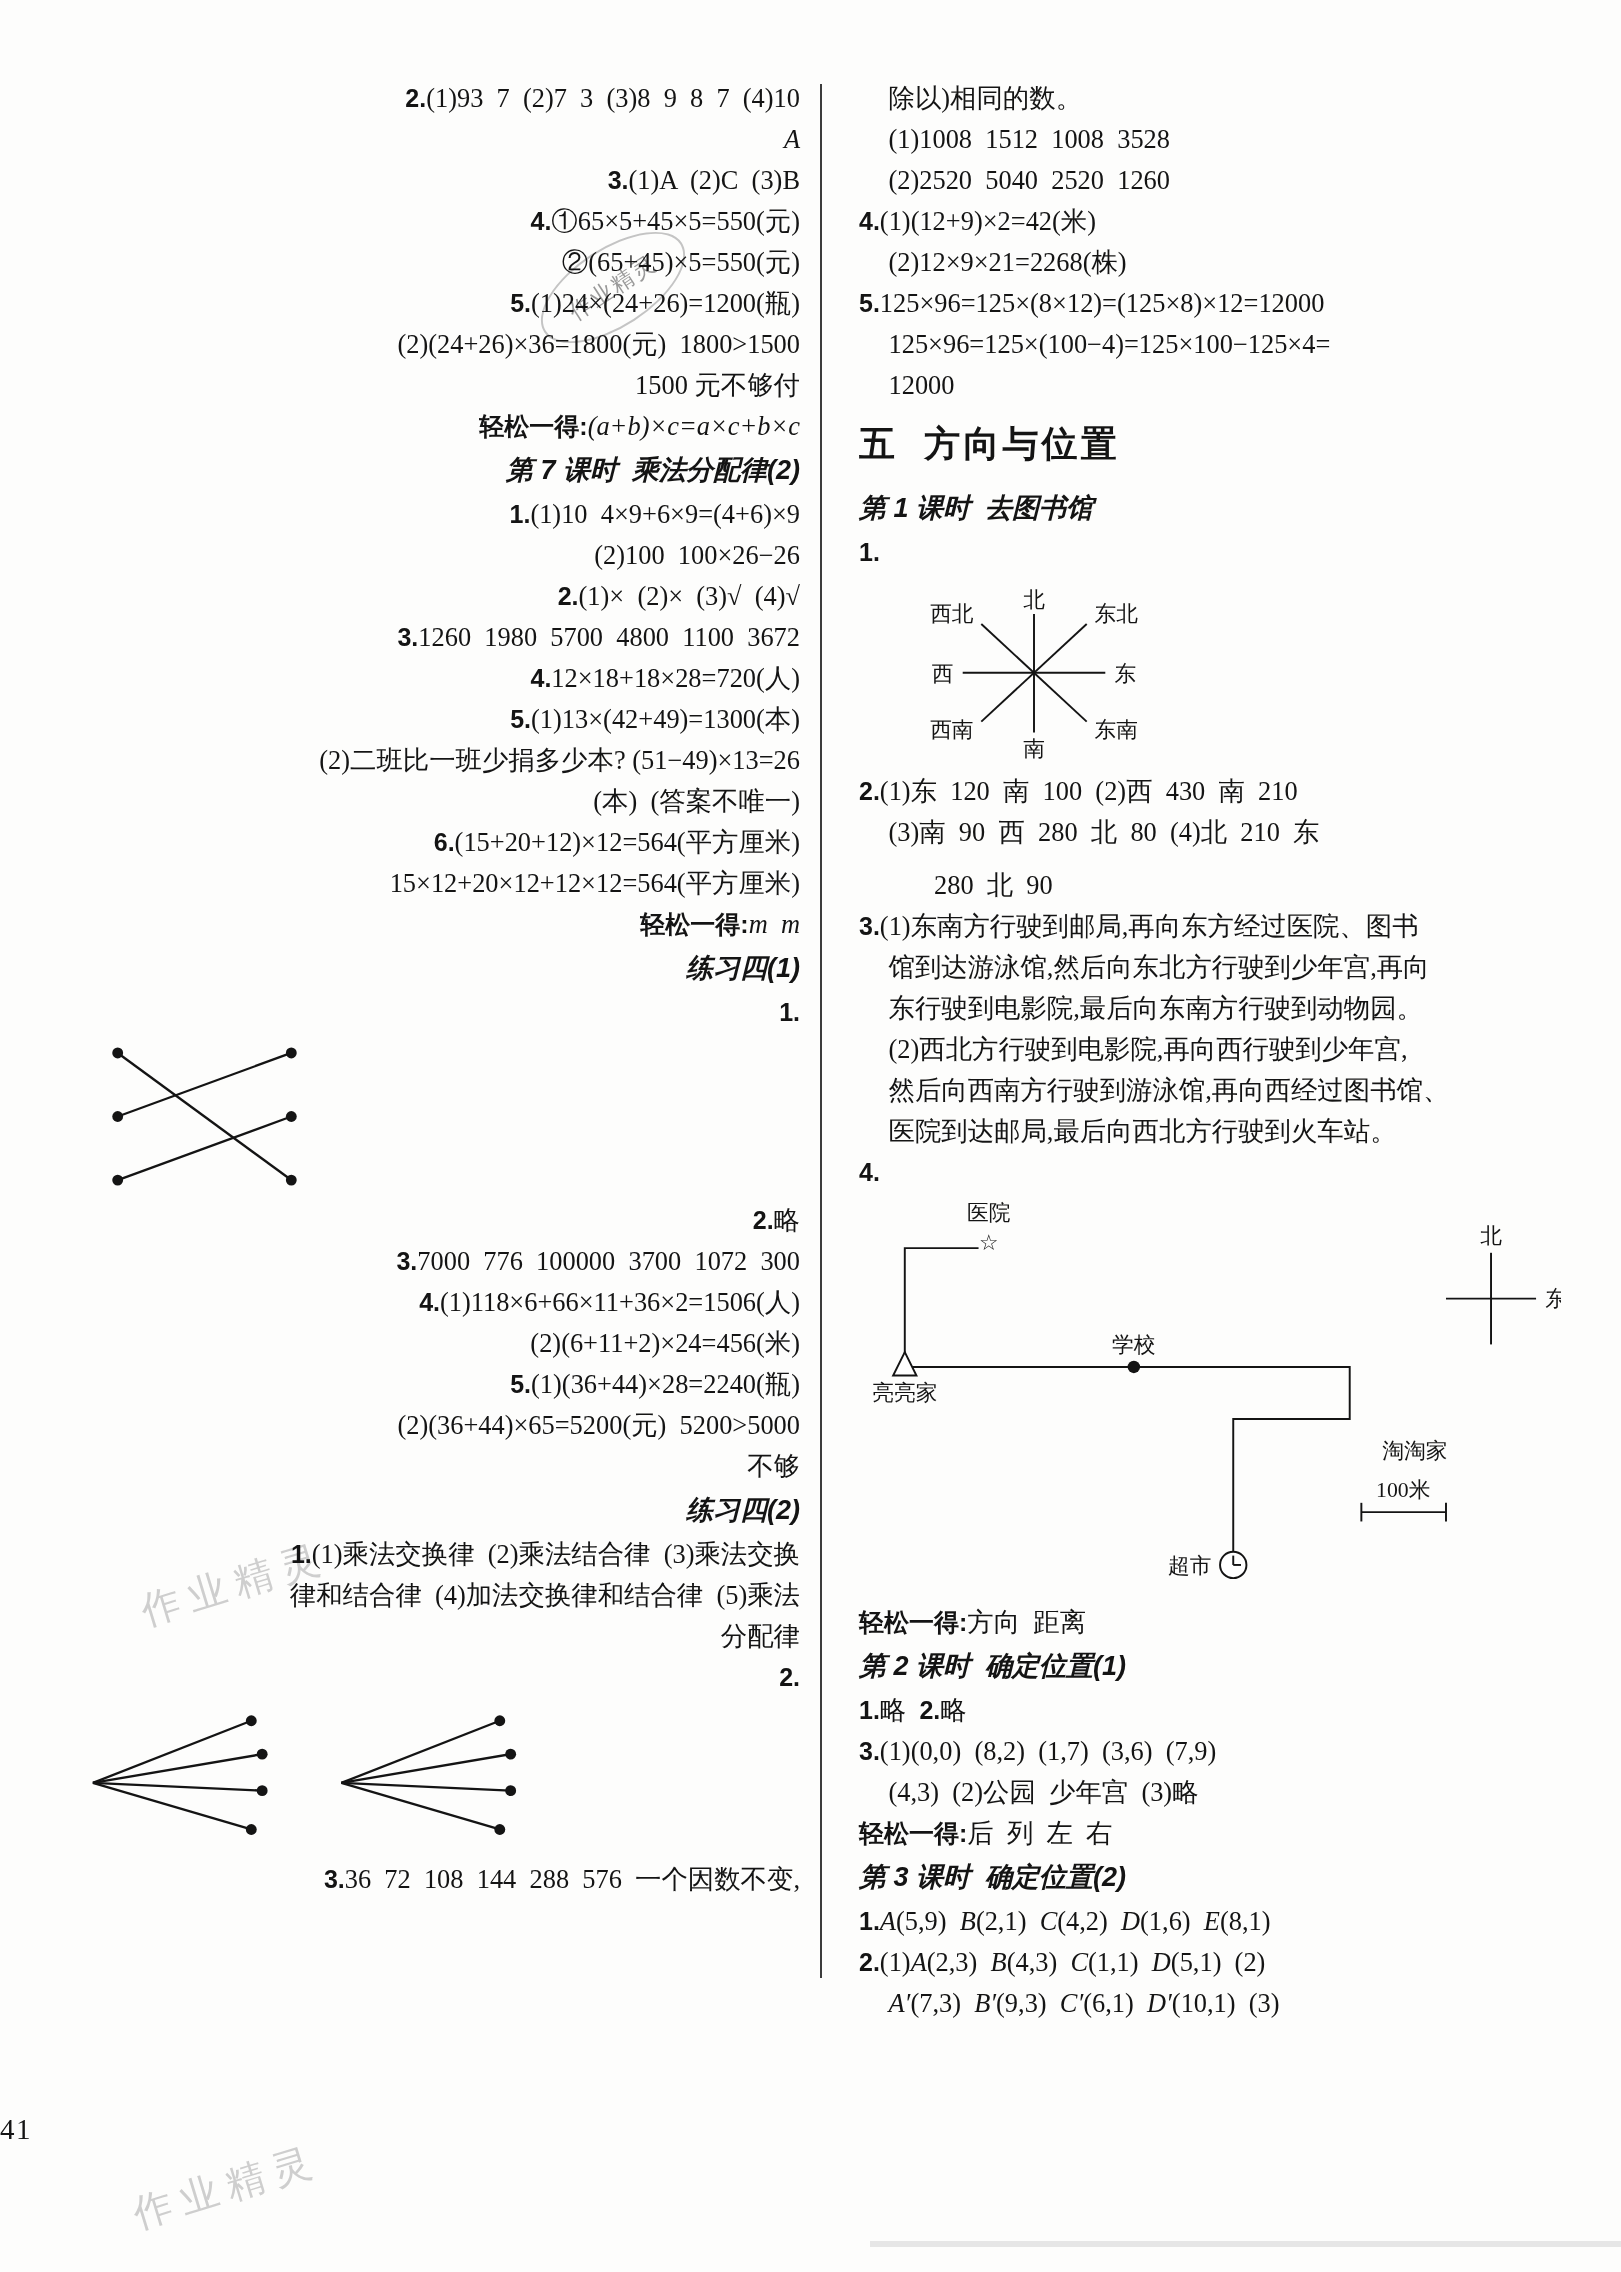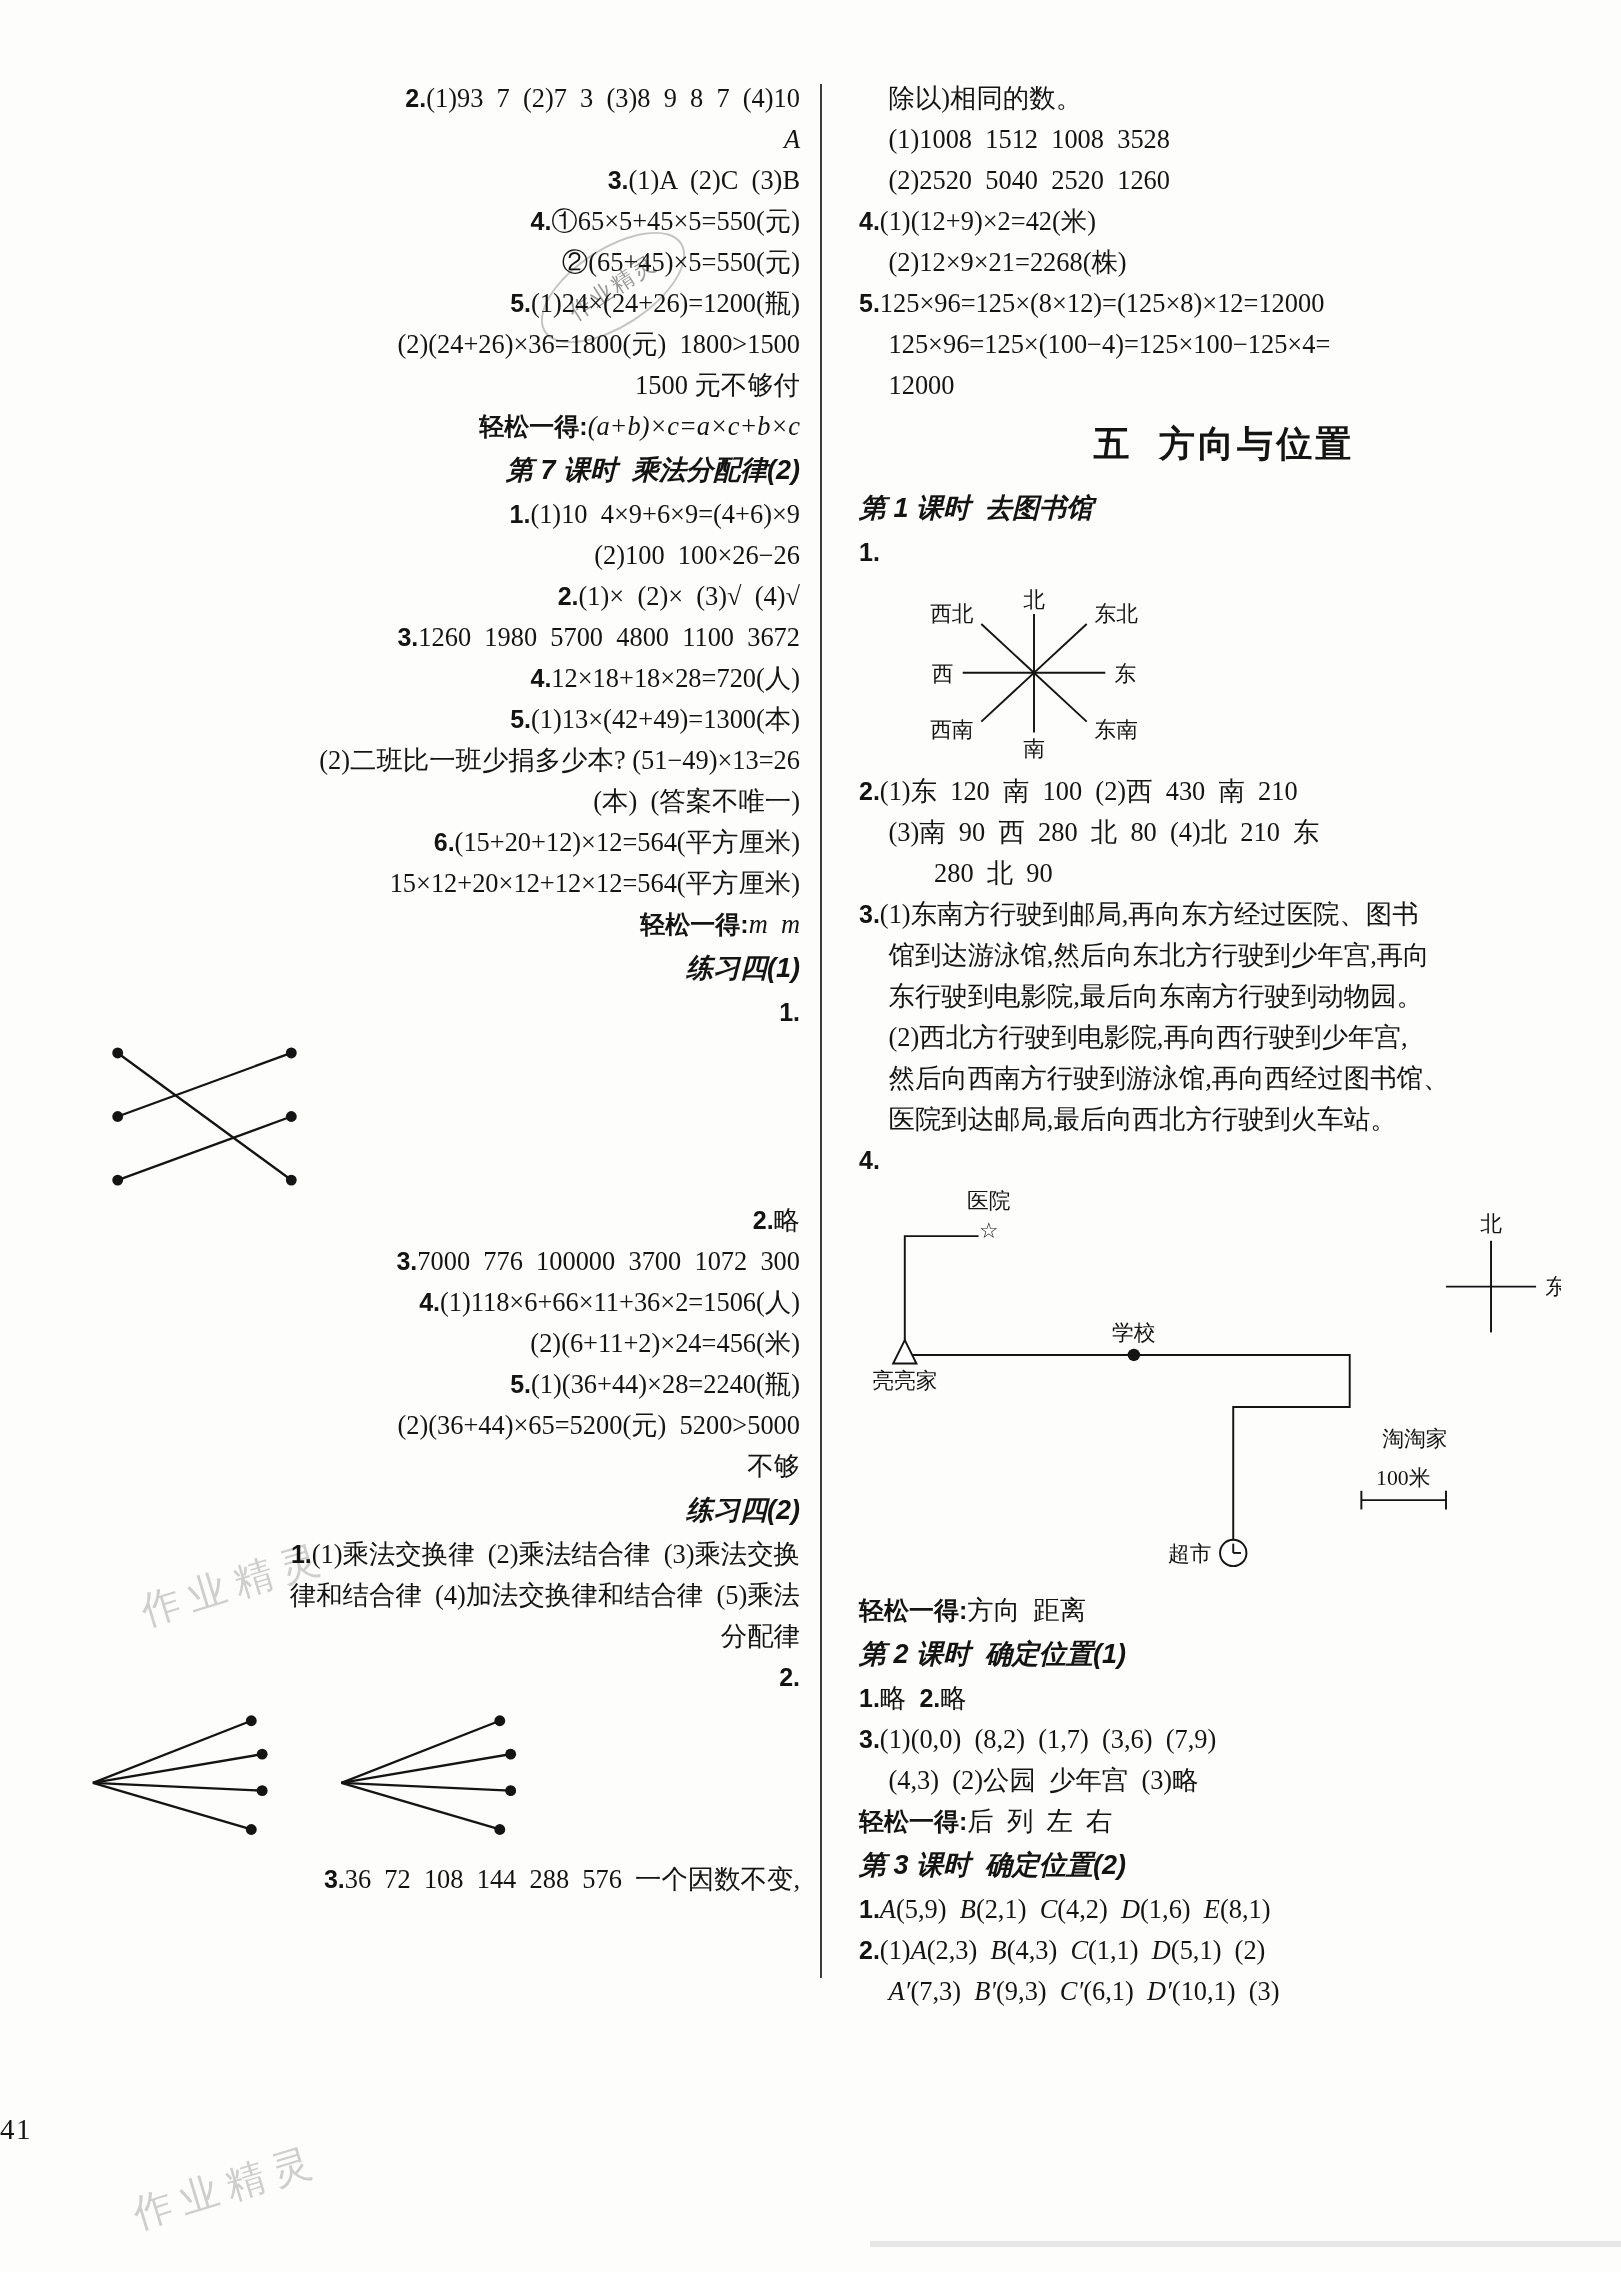--- a/index.html
+++ b/index.html
@@ -4,26 +4,26 @@
 <style>
   html,body{margin:0;padding:0;background:#ffffff;}
   .sheet{position:relative;width:1622px;height:2273px;background:#fdfdfc;overflow:hidden;
          font-family:"Liberation Serif","DejaVu Serif",serif;color:#141414;}
   .col{position:absolute;top:78px;z-index:2;}
   #col-left{left:66px;width:734px;text-align:right;}
   #col-right{left:859px;width:730px;}
   .divider{position:absolute;left:820px;top:84px;width:1.6px;height:1894px;background:#3c3c3c;z-index:1;}
   .line{font-size:26.4px;line-height:41px;white-space:pre-wrap;}
   .ind1{padding-left:29.5px;}
-  .ind2{padding-left:75px;}
+  .ind2{padding-left:75px;margin-top:12px;}
   .b{font-family:"Liberation Sans","DejaVu Sans",sans-serif;font-weight:700;font-size:25px;}
   .i{font-style:italic;}
   .header{line-height:47px;font-style:italic;}
   .header .b{font-size:27px;}
-  .section{text-align:center;line-height:75px;letter-spacing:3.1px;}
+  .section{line-height:75px;letter-spacing:3.1px;}
   .section .b{font-size:36px;}
   .diag{display:block;margin:6.2px 0;}
   .diag-matching{margin-left:29.5px;}
   .diag-fans{margin-left:15.5px;}
   .diag-compass{margin-left:43px;}
   .diag-map{margin-left:3.1px;}
   svg text{font-family:"Liberation Serif","DejaVu Serif",serif;font-size:28px;fill:#141414;}
   .wm{position:absolute;z-index:0;font-family:"Liberation Sans","DejaVu Sans",sans-serif;
       font-size:39px;color:#8f8f8f;opacity:.42;letter-spacing:9.3px;transform:rotate(-17deg);}
   .wm2{left:138px;top:1557px;}

